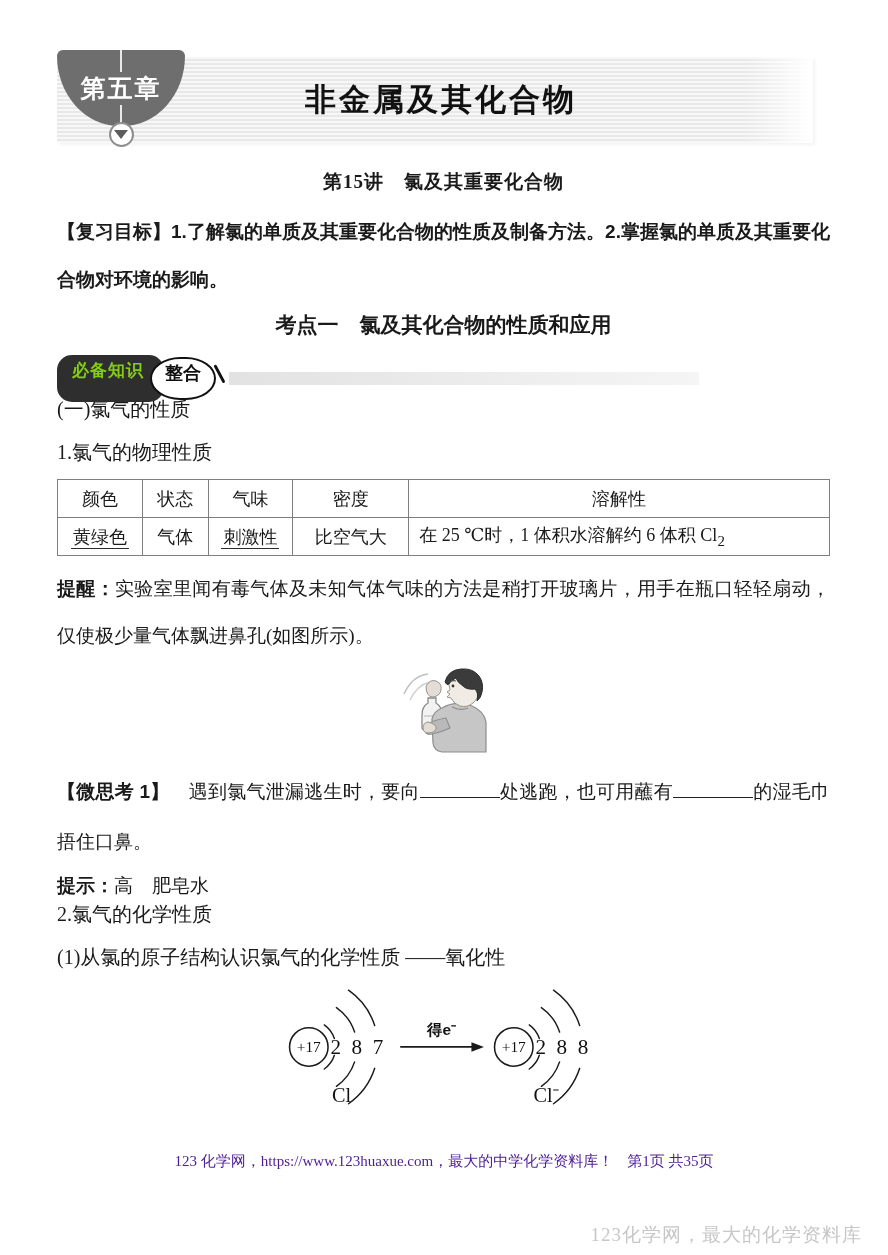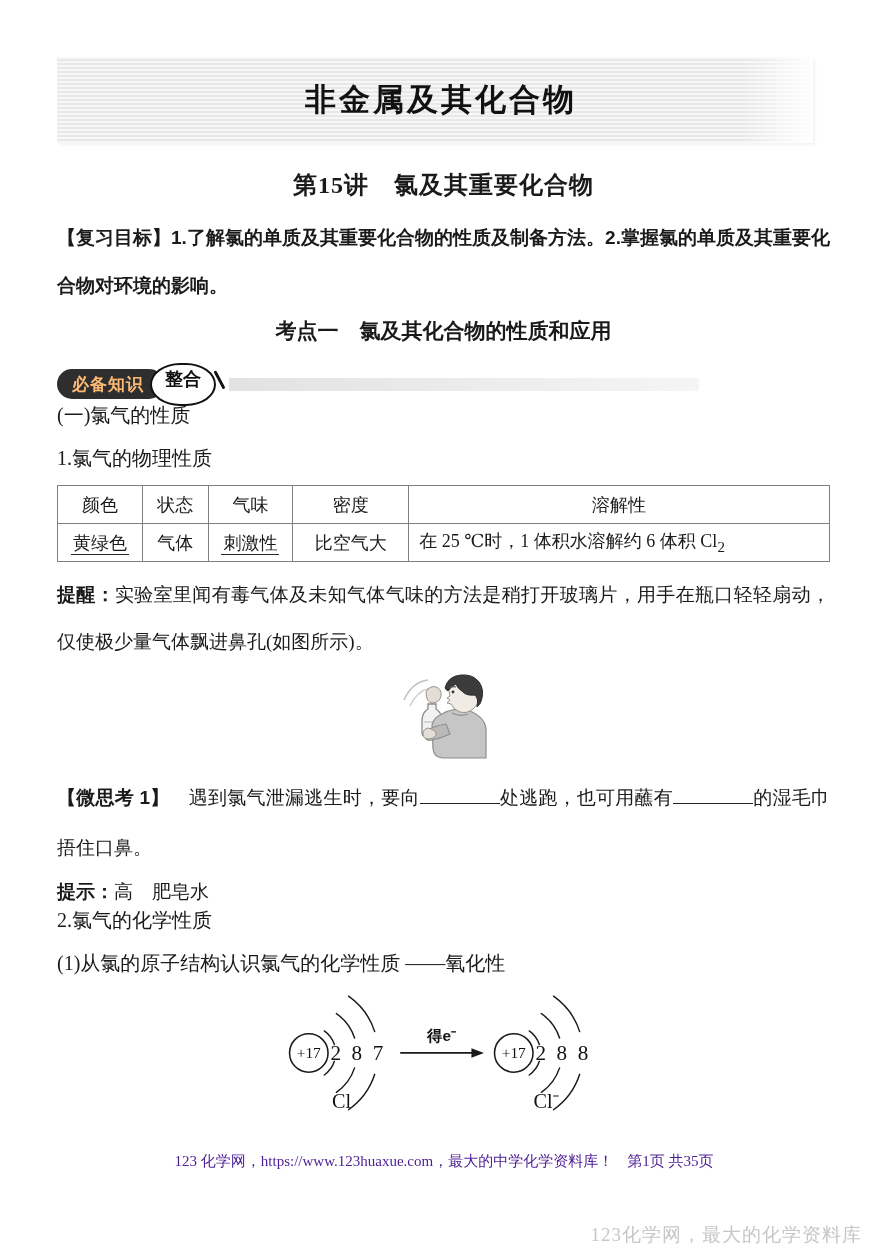--- a/index.html
+++ b/index.html
@@ -45,38 +45,38 @@
     border-top:9px solid #5c5c5c;
   }
   .main-title {
     position:absolute; left:0; right:5px; top:22px; text-align:center;
     font-family:"Liberation Sans",sans-serif; font-weight:bold;
     font-size:31px; letter-spacing:3px; color:#111;
   }
 
   
   .lecture-title {
-    margin-top:26px; text-align:center; font-size:24px; font-weight:bold;
+    margin-top:26px; text-align:center; font-size:19px; font-weight:bold;
     letter-spacing:1px;
   }
   .objectives {
     margin-top:13px; font-family:"Liberation Sans",sans-serif; font-weight:bold;
     font-size:19px; line-height:48px; text-align:justify;
   }
   .kaodian {
     margin-top:7px; text-align:center; font-family:"Liberation Sans",sans-serif;
     font-weight:bold; font-size:21px;
   }
 
   
   .kb-row { margin-top:23px; display:flex; align-items:center; height:32px; }
   .kb-dark {
-    background:#2e2e2e; color:#fdba74; font-family:"Liberation Sans",sans-serif;
+    background:#2e2e2e; color:#84cc16; font-family:"Liberation Sans",sans-serif;
     font-weight:bold; font-size:17px; letter-spacing:1px;
-    padding:4px 20px 3px 15px; border-radius:15px; position:relative; z-index:1;
+    padding:4px 20px 20px 15px; border-radius:15px; position:relative; z-index:1;
   }
   .kb-bubble {
     position:relative; z-index:2; margin-left:-14px; background:#fff;
     border:2.5px solid #111; border-radius:50% 50% 50% 50% / 55% 55% 55% 55%;
     padding:2px 13px 13px; font-family:Liberation Sans, sans-serif; font-weight:bold;
     font-size:18px; color:#111;
   }
   .kb-tail {
     width:2.5px; height:20px; background:#111; border-radius:2px;
     transform:rotate(-28deg); margin:-8px 0 0 2px;
@@ -137,20 +137,28 @@
 </style>
 </head>
 <body>
 
 <div class="page">
   <div class="content">
 
     <div class="banner">
       <div class="banner-strip"></div>
       <h1 class="main-title">非金属及其化合物</h1>
+      <div class="chapter-badge">
+        <div class="badge-bowl">
+          <span>第五章</span>
+        </div>
+        <div class="badge-arrow">
+            <i></i>
+          </div>
+      </div>
     </div>
 
     <div class="lecture-title">第15讲　氯及其重要化合物</div>
 
     <p class="objectives"><span>【复习目标】</span><span>1.了解氯的单质及其重要化合物的性质及制备方法。2.掌握氯的单质及其重要化合物对环境的影响。</span></p>
 
     <div class="kaodian">考点一　氯及其化合物的性质和应用</div>
 
     <div class="kb-row">
       <span class="kb-dark">必备知识</span>

